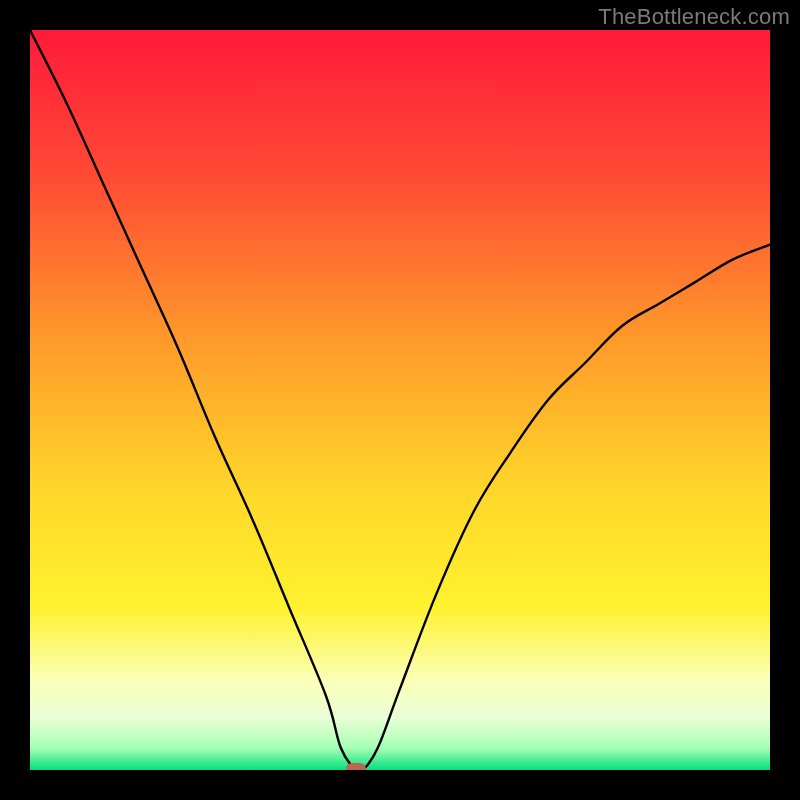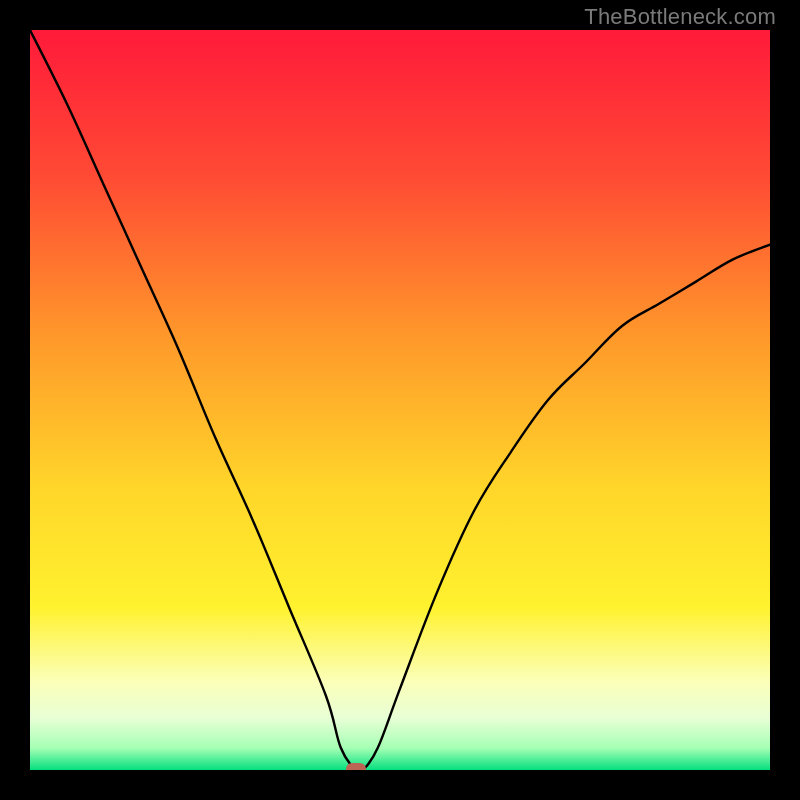--- a/index.html
+++ b/index.html
@@ -25,21 +25,21 @@
     height: 740px;
     overflow: hidden;
   }
   .gradient-fill {
     position: absolute;
     left: 0; top: 0; right: 0; bottom: 0;
   }
   .watermark {
     position: absolute;
     top: 4px;
-    right: 24px;
+    right: 10px;
     color: #7a7a7a;
     font-size: 22px;
     font-weight: 500;
     letter-spacing: 0.2px;
     user-select: none;
   }
   svg.curve {
     position: absolute;
     left: 0; top: 0;
     width: 740px;

